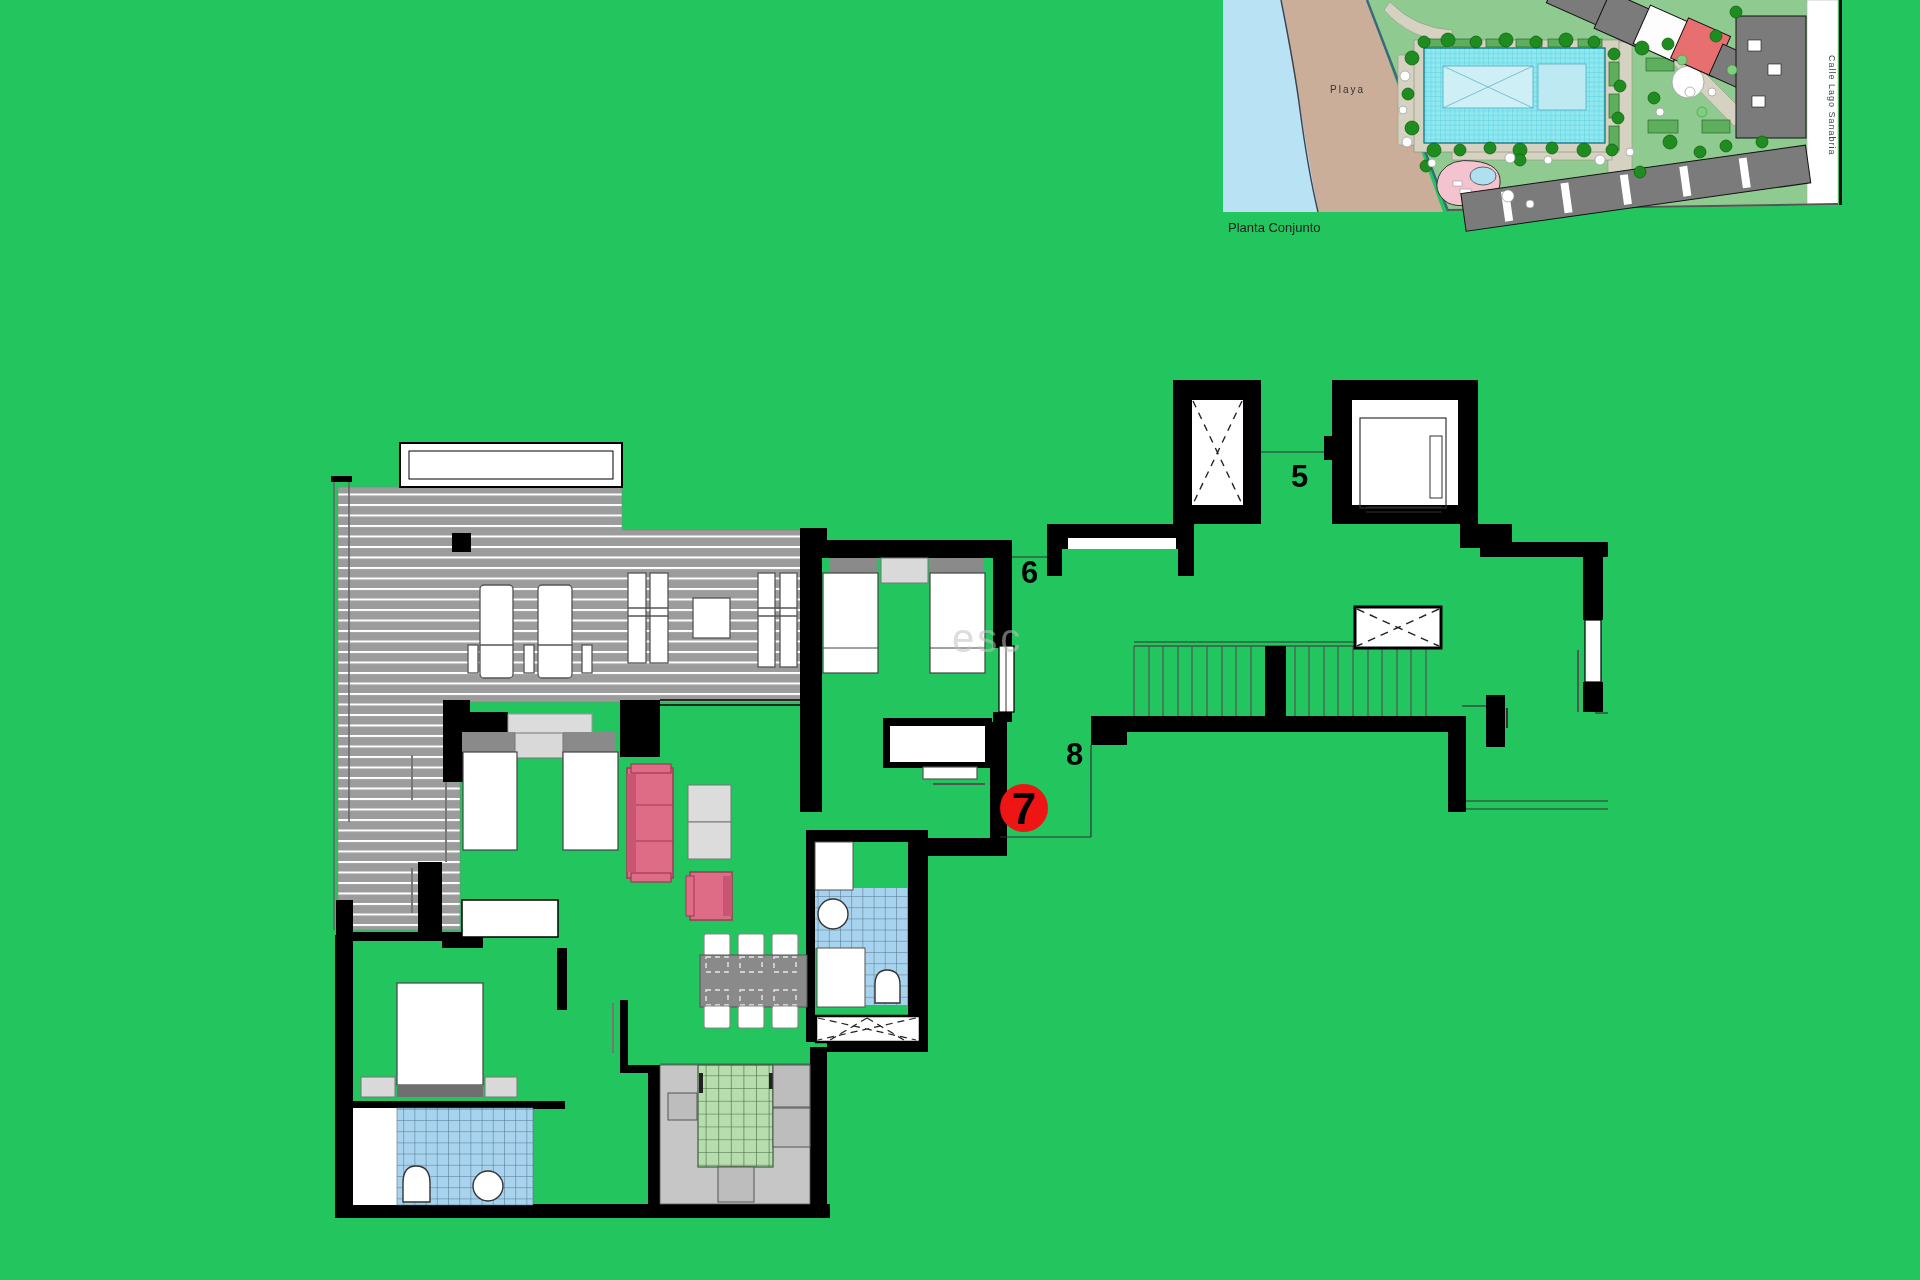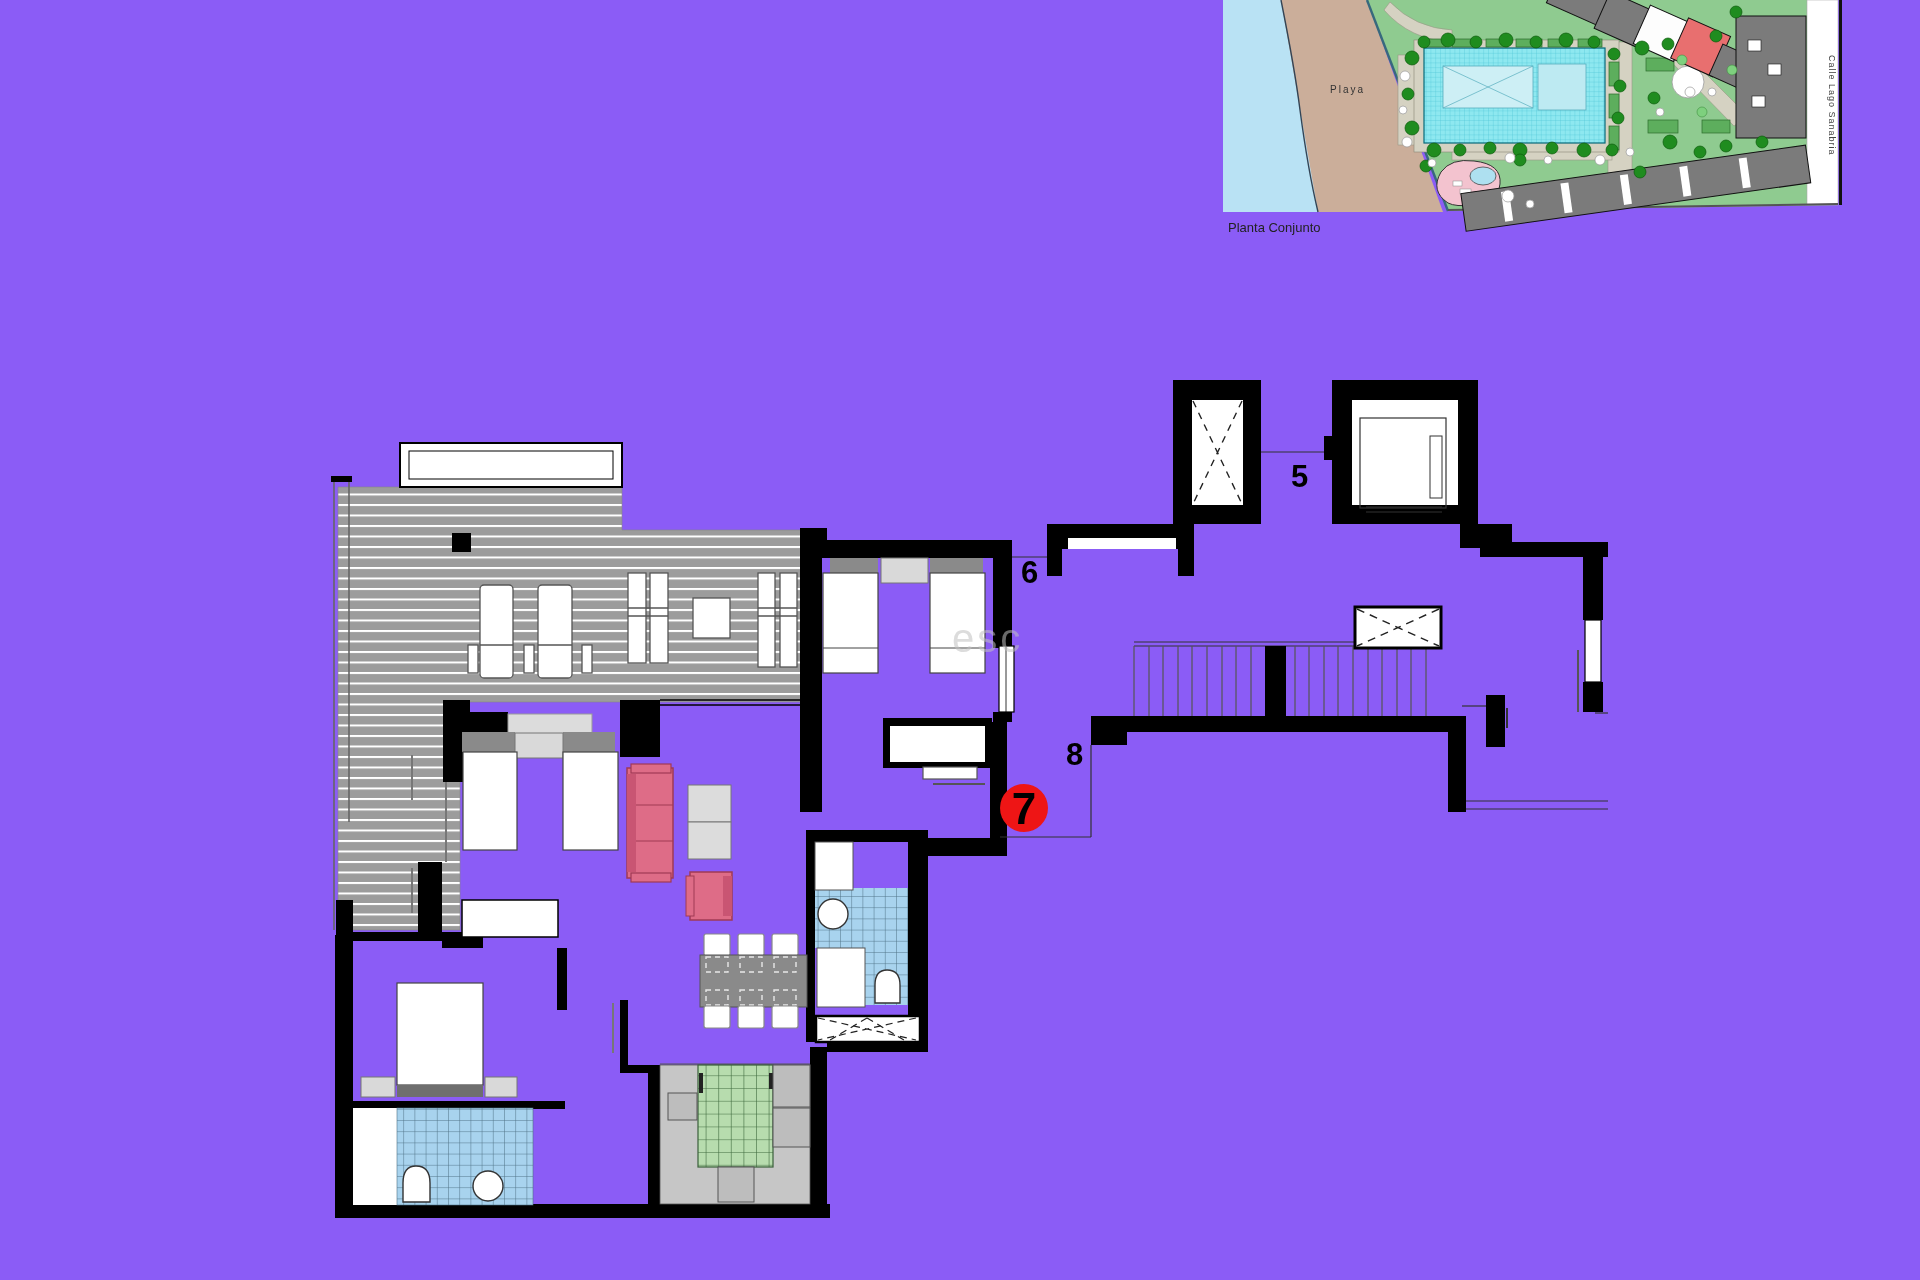--- a/index.html
+++ b/index.html
@@ -1,16 +1,16 @@
 <!DOCTYPE html>
 <html><head>
 <meta charset="utf-8">
 <style>
   html,body{margin:0;padding:0;background:#ffffff;}
-  .canvas{position:relative;width:1920px;height:1280px;background:#8b5cf6;overflow:hidden;
+  .canvas{position:relative;width:1920px;height:1280px;background:#22c55e;overflow:hidden;
           font-family:"Liberation Sans", sans-serif;}
   svg{position:absolute;left:0;top:0;}
   text{font-family:"Liberation Sans", sans-serif;fill:#000;}
   .unit-num{font-weight:bold;font-size:31px;}
   .marker-num{font-weight:bold;font-size:44px;}
   .caption{font-size:13px;fill:#222;}
   .tiny{font-size:10px;fill:#333;letter-spacing:2px;}
   .street{font-size:9px;fill:#444;letter-spacing:1px;}
   .watermark{font-size:40px;fill:#c0c0c0;opacity:.55;letter-spacing:3px;}
 </style>

